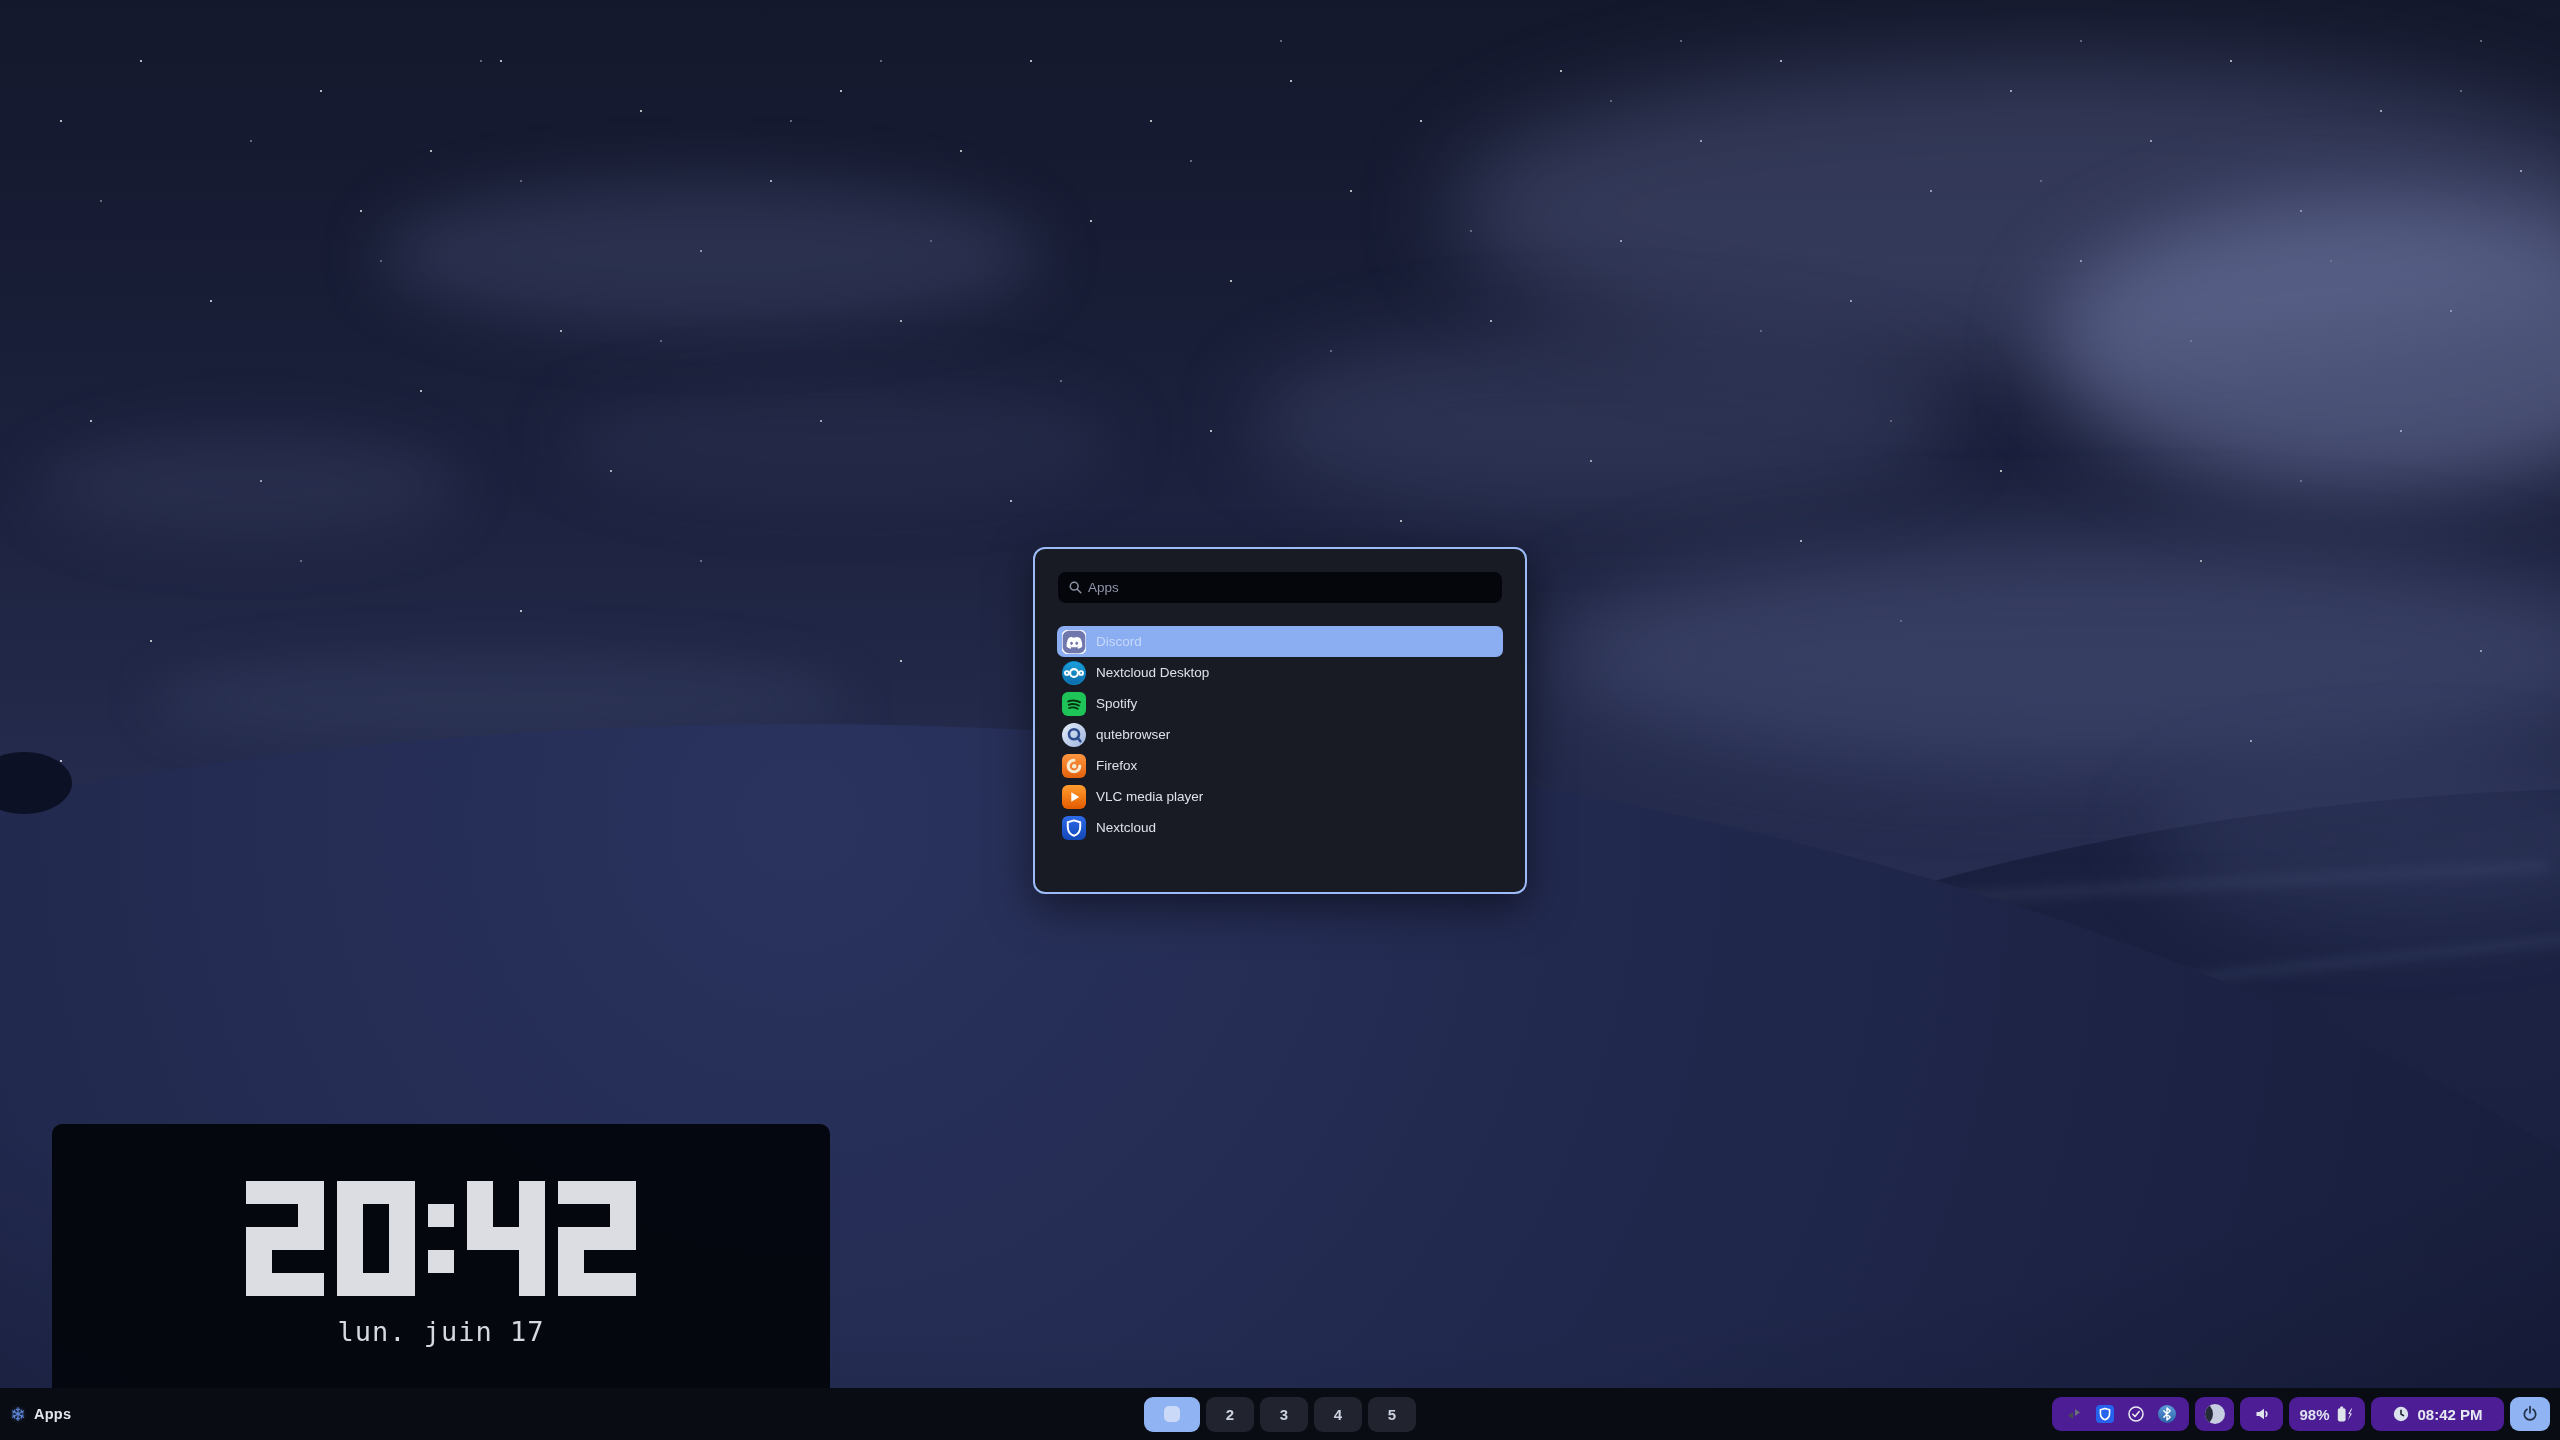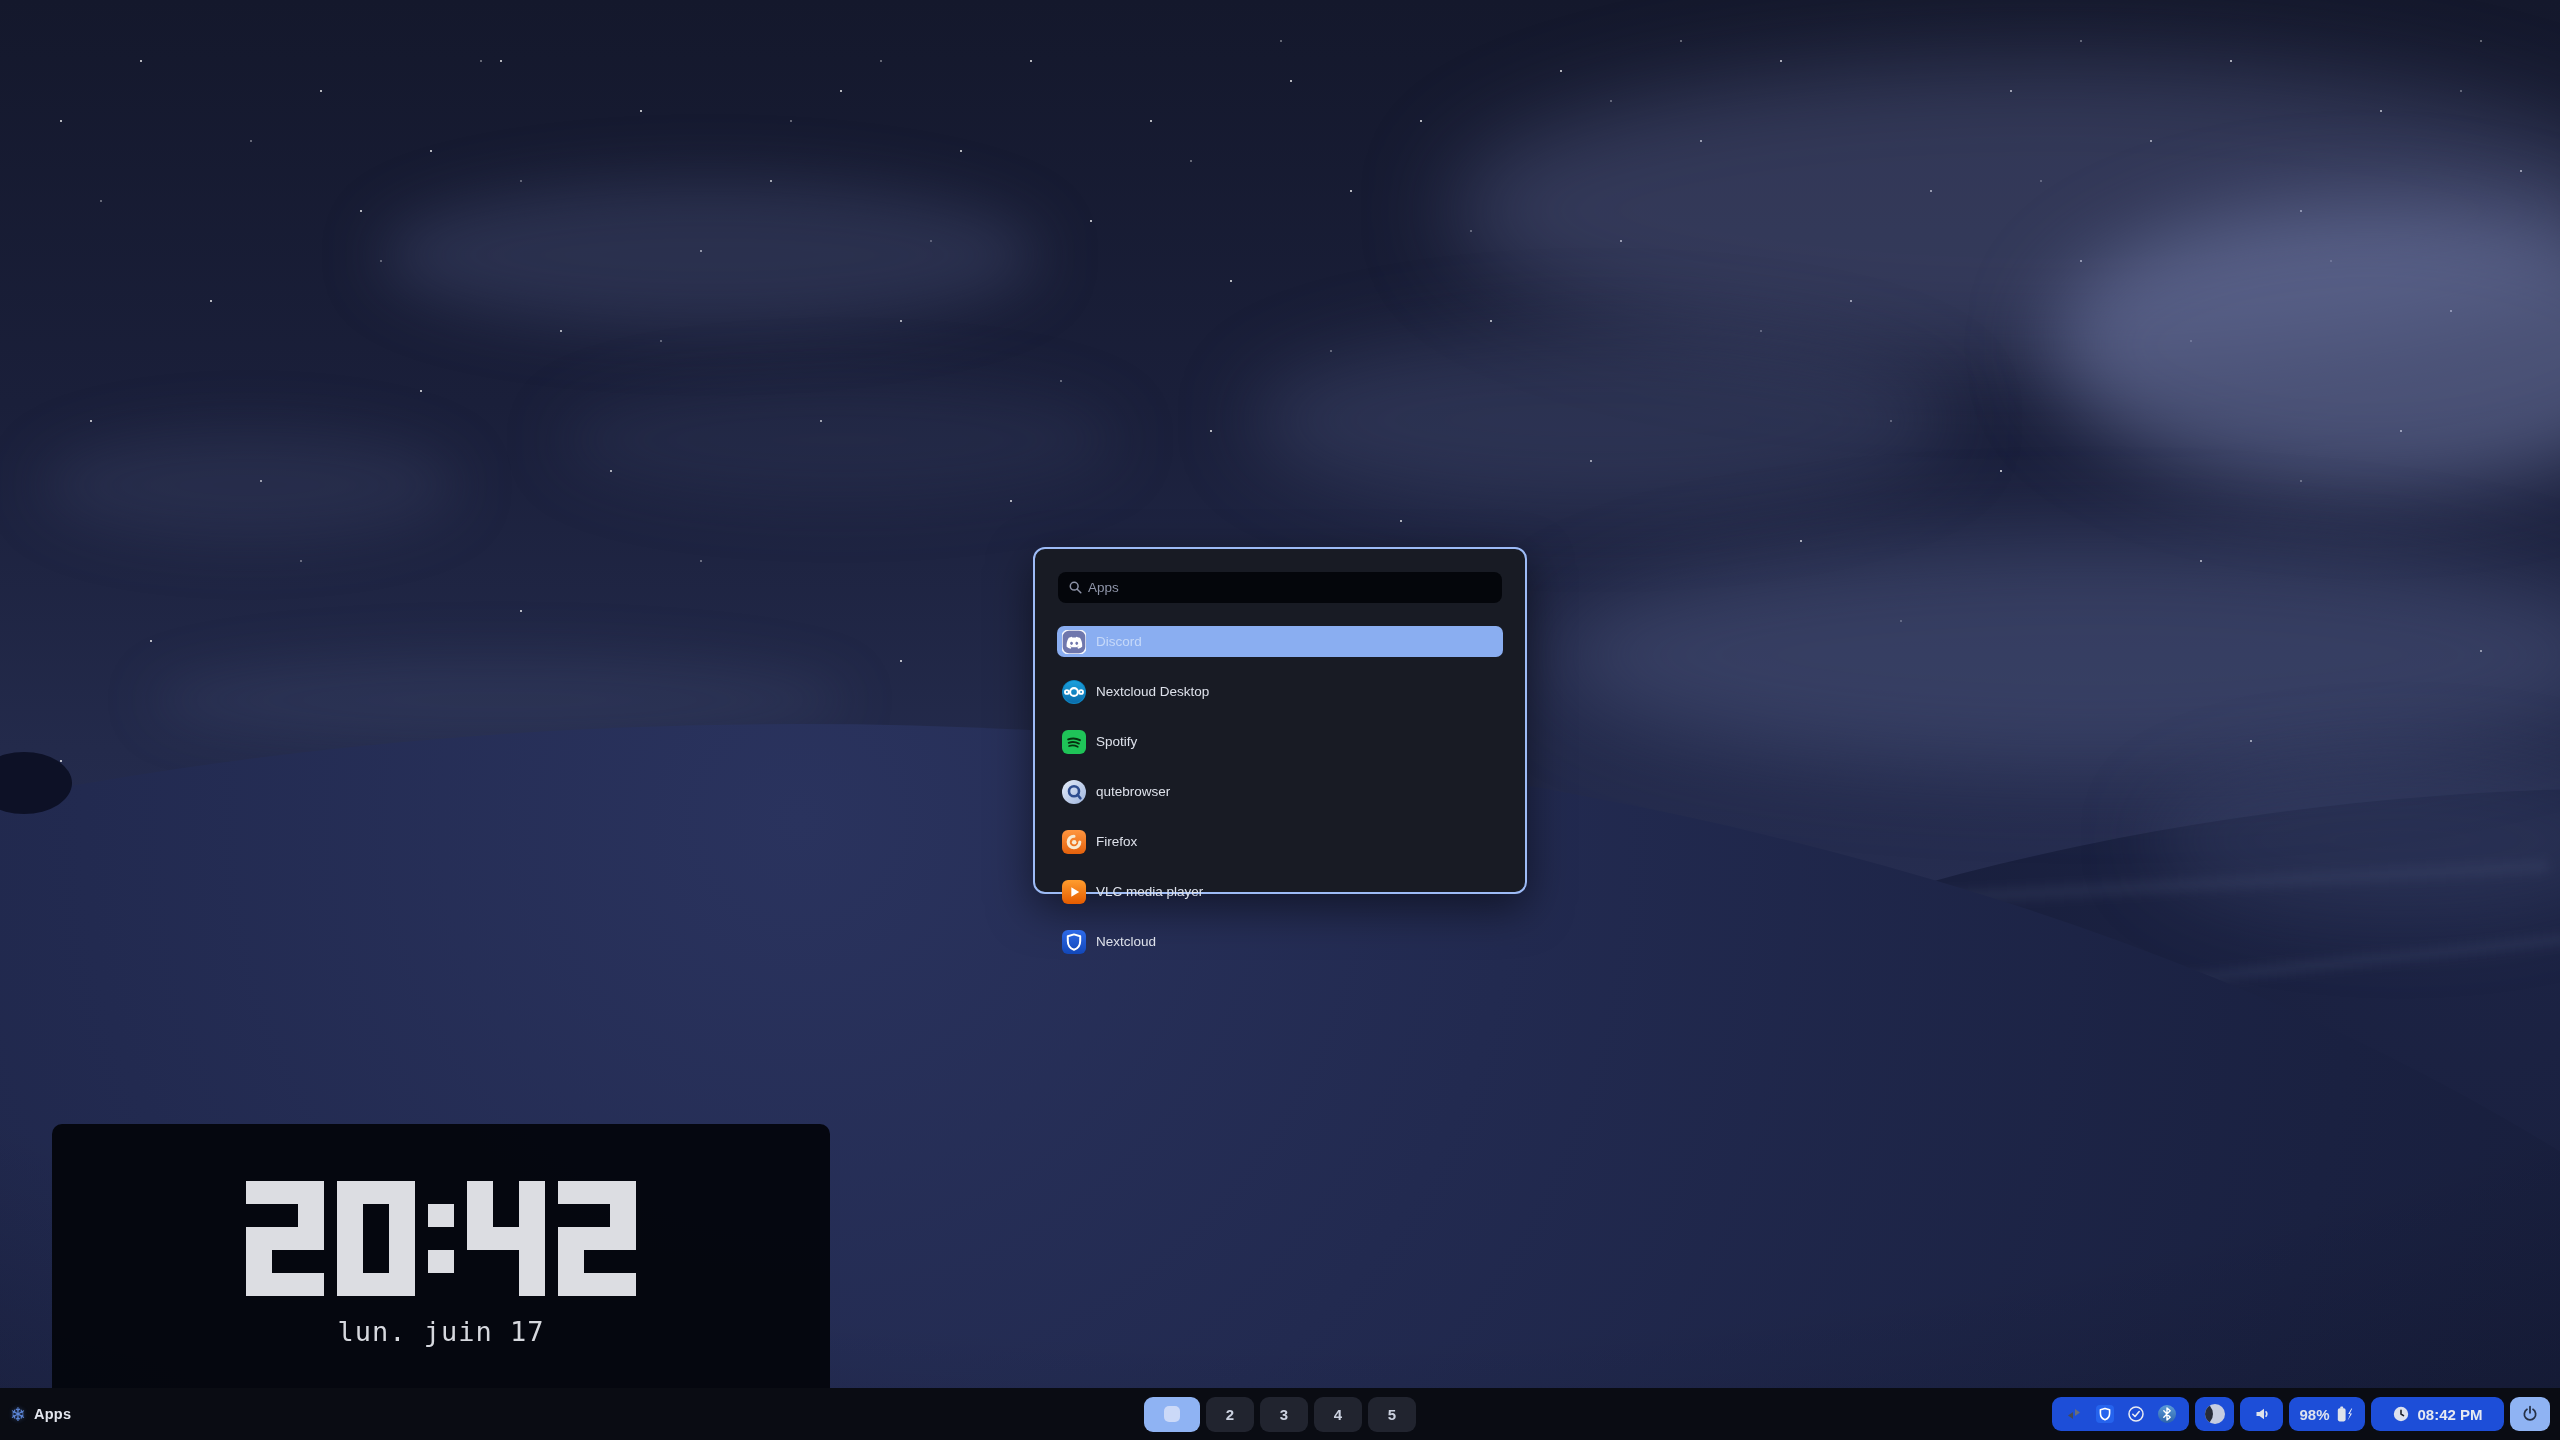--- a/index.html
+++ b/index.html
@@ -55,39 +55,39 @@
   .clock-date{margin-top:20px;font-family:"DejaVu Sans Mono",monospace;font-size:27px;color:#d6d8de;letter-spacing:1px;}
   
   .launcher{position:absolute;left:1033px;top:547px;width:494px;height:347px;box-sizing:border-box;
     background:#181b24;border:2px solid #9dbbf6;border-radius:12px;box-shadow:0 14px 44px rgba(0,0,0,.5);}
   .search-box{position:absolute;left:23px;top:23px;right:23px;height:31px;background:#04060b;border-radius:8px;
     display:flex;align-items:center;padding:0 10px;gap:3px;}
   .search-box svg{flex:none;}
   .search-input{flex:1;background:transparent;border:none;outline:none;color:#c7ccd9;font-size:13.5px;
     font-family:"Liberation Sans",sans-serif;}
   .search-input::placeholder{color:#8e94a8;}
-  .app-list{position:absolute;left:22px;right:22px;top:77px;display:flex;flex-direction:column;gap:19px;text-align:right;}
+  .app-list{position:absolute;left:22px;right:22px;top:77px;display:flex;flex-direction:column;gap:0;text-align:right;}
   .app-row{height:31px;border-radius:7px;display:flex;align-items:center;padding-left:5px;gap:10px;
     color:#dde1ea;font-size:13.5px;}
   .app-row.selected{background:#8aaef1;color:rgba(240,246,255,.58);}
   .app-icon{width:24px;height:24px;flex:none;display:flex;align-items:center;justify-content:center;}
   .app-icon svg{display:block;}
   
   .taskbar{position:absolute;left:0;right:0;bottom:0;height:52px;background:#0a0c13;}
   .tb-left{position:absolute;left:10px;top:0;height:52px;display:flex;align-items:center;gap:8px;}
   .nix-glyph{font-size:19px;color:#5d87d8;line-height:1;text-shadow:0 0 4px rgba(93,135,216,.45);}
   .apps-label{font-weight:700;font-size:14.5px;color:#e3e6ee;letter-spacing:.3px;}
   .tb-center{position:absolute;left:50%;top:0;height:52px;transform:translateX(-50%);
     display:flex;align-items:center;gap:6px;}
   .ws{height:35px;min-width:48px;border-radius:9px;background:#21242f;color:#ccd2e0;font-weight:700;
     font-size:15px;display:flex;align-items:center;justify-content:center;box-sizing:border-box;}
   .ws.active{width:56px;background:#8fb3f3;}
   .ws-dot{width:16px;height:16px;border-radius:5px;background:#cbd9f8;}
   .tb-right{position:absolute;right:10px;top:0;height:52px;display:flex;align-items:center;gap:6px;}
-  .pill{height:34px;background:#1d4ed8;border-radius:9px;display:flex;align-items:center;justify-content:center;
+  .pill{height:34px;background:#4c1d95;border-radius:9px;display:flex;align-items:center;justify-content:center;
     box-sizing:border-box;}
   .pill.tray{padding:0 13px;gap:13px;}
   .tray-icon{display:flex;align-items:center;justify-content:center;}
   .pill.moonp{width:39px;}
   .pill.volp{width:43px;}
   .pill.batp{width:76px;gap:4px;font-weight:700;font-size:15px;color:#dde1ee;}
   .pill.clkp{width:133px;gap:7px;font-weight:700;font-size:15px;color:#e6e9f2;}
   .pill.powp{width:40px;background:#8fb3f3;}
   .moon{width:20px;height:20px;border-radius:50%;background:#c6cde0;position:relative;overflow:hidden;}
   .moon::before{content:"";position:absolute;left:-12px;top:-1px;width:20px;height:22px;border-radius:50%;

